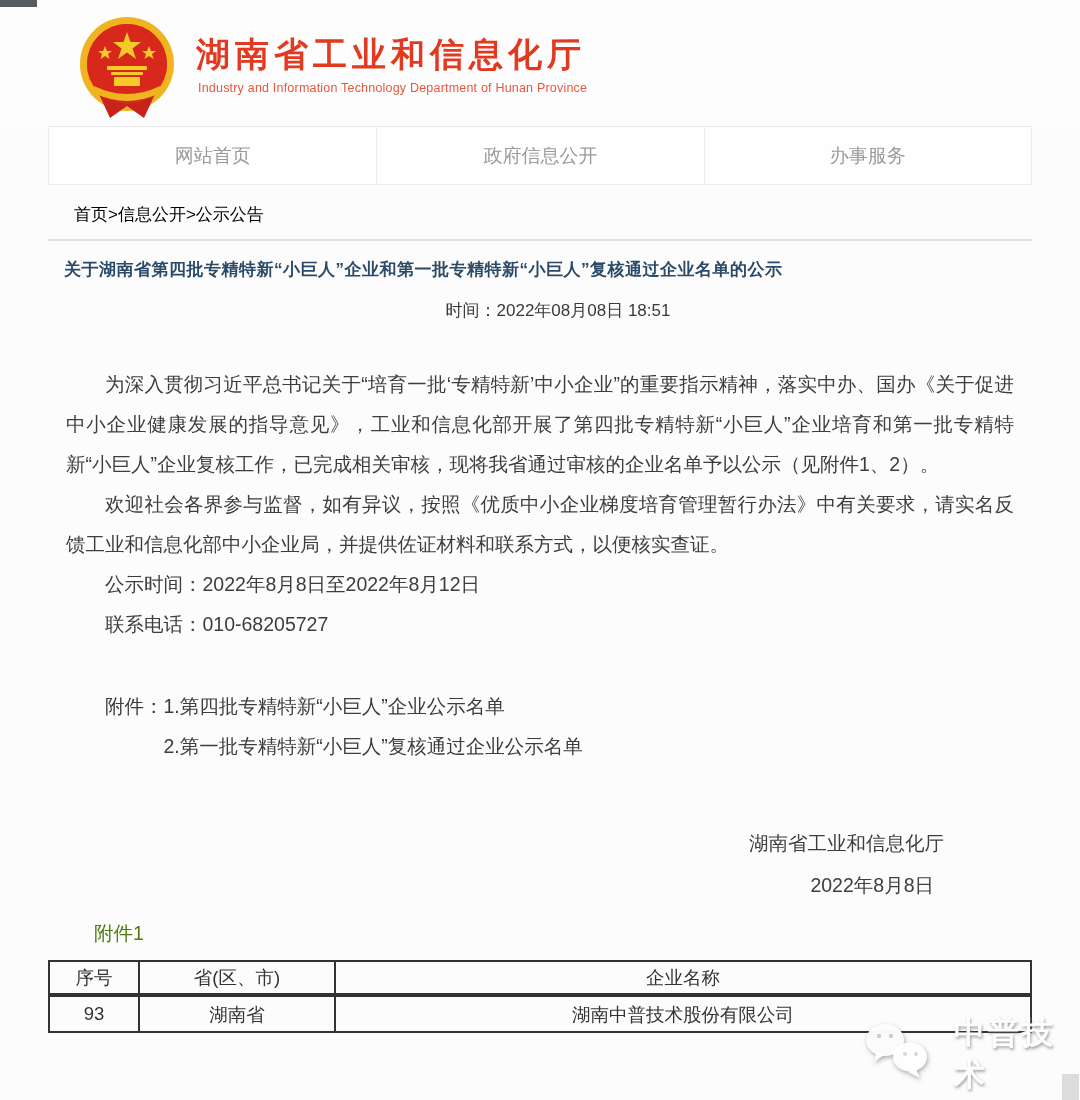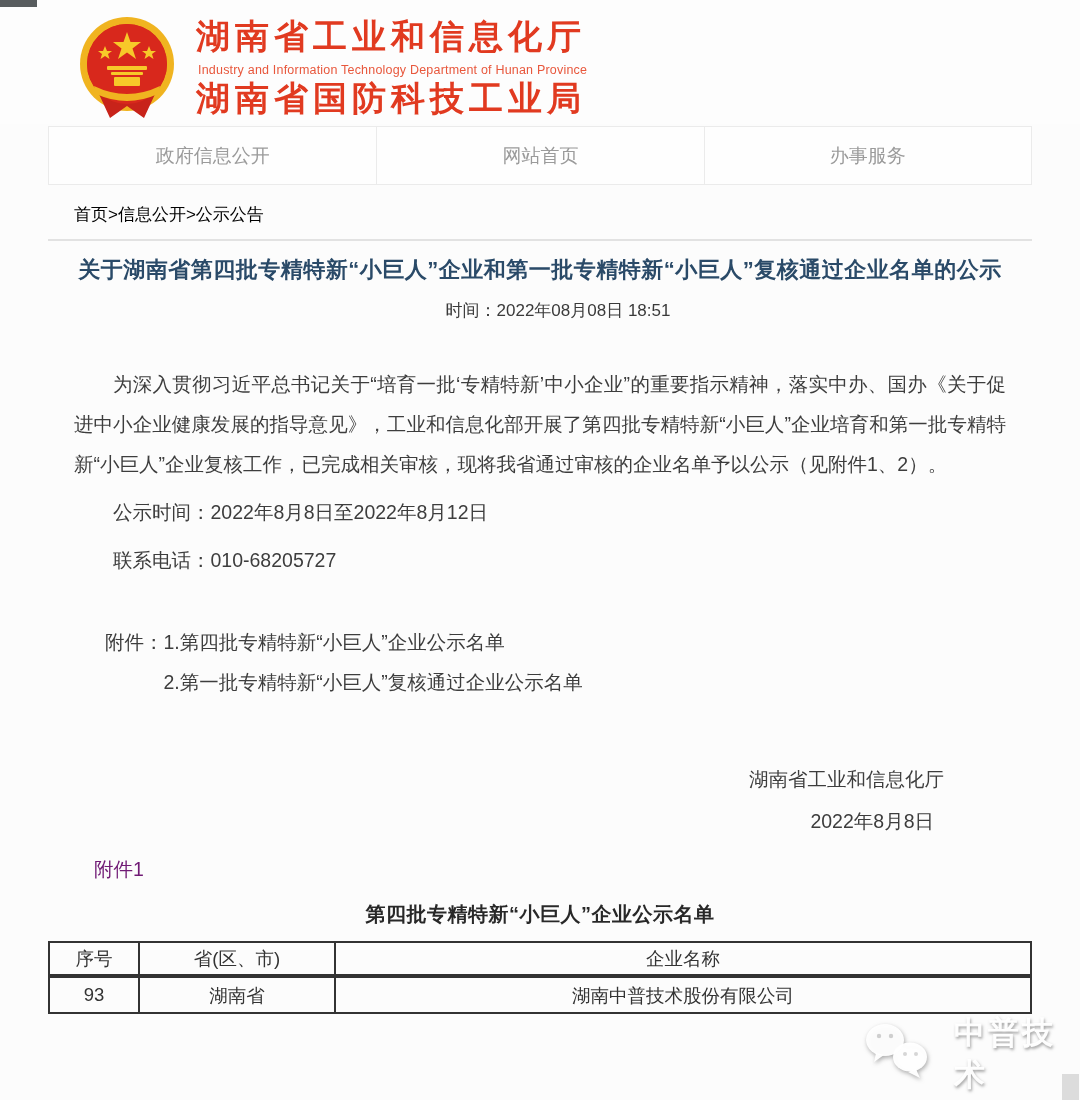--- a/index.html
+++ b/index.html
@@ -28,35 +28,35 @@
   .nav-row { display:grid; }
   .nav-row.r1 { grid-template-columns:repeat(3,1fr); }
   .nav-row.r2 { grid-template-columns:repeat(2,1fr); border-top:1px solid #ebebeb; }
   .nav-cell { height:57px; line-height:57px; text-align:center; font-size:19px; color:#9b9b9b; cursor:pointer; }
   .nav-row .nav-cell + .nav-cell { border-left:1px solid #ebebeb; }
 
   
   .breadcrumb { margin-left:48px; width:984px; padding:18px 0 13px 26px; font-size:17px; color:#000000; border-bottom:2px solid #e2e2e2; cursor:pointer; }
 
   
-  .article-title { margin:14px 64px 0; font-size:22px; font-weight:bold; color:var(--title-navy,#2a4a68); text-align:center; letter-spacing:0.5px; line-height:30px; }
+  .article-title { margin:14px 64px 0; font-size:17px; font-weight:bold; color:var(--title-navy,#2a4a68); letter-spacing:0.5px; line-height:30px; }
   .article-time { margin-top:14px; text-align:center; font-size:17px; color:#3a3a3a;padding-left:36px; }
 
   .body-text { margin:42px 66px 0; font-size:19.5px; line-height:40px; color:#3d3d3d; }
-  .body-text p { margin:8px; text-indent:2em; text-align:justify; }
+  .body-text p { margin:0; text-indent:2em; text-align:justify; }
 
   .attachments { margin-top:42px; }
   .att-line { padding-left:2em; }
   .att-line.indent { padding-left:5em; }
 
   .signature { margin-top:56px; text-align:right; font-size:19.5px; color:#3d3d3d; }
   .signature .sig-org { padding-right:70px; line-height:42px; }
   .signature .sig-date { padding-right:80px; line-height:42px; }
 
-  .annex-label { margin:14px 0 0 94px; font-size:19.5px; color:#701a75; }
+  .annex-label { margin:14px 0 0 94px; font-size:19.5px; color:#4d7c0f; }
   .table-title { margin-top:18px; text-align:center; font-size:20px; font-weight:bold; color:#282828; letter-spacing:0.5px; }
 
   
   .annex-table { border-collapse:collapse; margin:13px 0 0 48px; width:984px; table-layout:fixed; }
   .annex-table th, .annex-table td { border:2px solid #333; font-weight:normal; font-size:18.5px; color:#333; text-align:center; padding:0; }
   .annex-table th { height:34px; border-bottom:4px solid #333; }
   .annex-table td { height:37px; }
   .col-no   { width:90px;margin-top:40px; }
   .col-prov { width:196px; }
   .cell-company { text-align:left; padding-left:4px; }
@@ -84,60 +84,59 @@
       <polygon points="75,32 77,37 82,37 78,40 79.5,45 75,42 70.5,45 72,40 68,37 73,37" fill="#f7c929"></polygon>
       <rect x="33" y="52" width="40" height="4" rx="1" fill="#f7c929"></rect>
       <rect x="37" y="58" width="32" height="3" rx="1" fill="#f7c929"></rect>
       <rect x="40" y="63" width="26" height="9" rx="1" fill="#f7c929"></rect>
       <path d="M20 72 Q53 88 86 72 L84 80 Q53 94 22 80 Z" fill="#f0b420"></path>
     </svg>
   </div>
   <div class="org-block">
     <div class="org-cn">湖南省工业和信息化厅</div>
     <div class="org-en">Industry and Information Technology Department of Hunan Province</div>
-    <div class="org-cn">湖南省国防科技工业局</div>
   </div>
 </header>
 
 <nav class="nav">
   <div class="nav-row r1">
+    <div class="nav-cell">网站首页</div>
     <div class="nav-cell">政府信息公开</div>
-    <div class="nav-cell">网站首页</div>
     <div class="nav-cell">办事服务</div>
   </div>
 </nav>
 
 <div class="breadcrumb">首页&gt;信息公开&gt;公示公告</div>
 
 <main>
   <h1 class="article-title">关于湖南省第四批专精特新“小巨人”企业和第一批专精特新“小巨人”复核通过企业名单的公示</h1>
   <div class="article-time">时间：2022年08月08日 18:51</div>
 
   <div class="body-text">
     <p>为深入贯彻习近平总书记关于“培育一批‘专精特新’中小企业”的重要指示精神，落实中办、国办《关于促进中小企业健康发展的指导意见》，工业和信息化部开展了第四批专精特新“小巨人”企业培育和第一批专精特新“小巨人”企业复核工作，已完成相关审核，现将我省通过审核的企业名单予以公示（见附件1、2）。</p>
+    <p>欢迎社会各界参与监督，如有异议，按照《优质中小企业梯度培育管理暂行办法》中有关要求，请实名反馈工业和信息化部中小企业局，并提供佐证材料和联系方式，以便核实查证。</p>
     <p class="info-line">公示时间：2022年8月8日至2022年8月12日</p>
     <p class="info-line">联系电话：010-68205727</p>
 
     <div class="attachments">
       <div class="att-line">
         <span class="att-label">附件：</span><span>1.第四批专精特新“小巨人”企业公示名单</span>
       </div>
       <div class="att-line indent">
         <span>2.第一批专精特新“小巨人”复核通过企业公示名单</span>
       </div>
     </div>
 
     <div class="signature">
       <div class="sig-org">湖南省工业和信息化厅</div>
       <div class="sig-date">2022年8月8日</div>
     </div>
   </div>
 
   <div class="annex-label">附件1</div>
-  <div class="table-title">第四批专精特新“小巨人”企业公示名单</div>
 
   <table class="annex-table">
     <thead>
       <tr>
         <th class="col-no">序号</th>
         <th class="col-prov">省(区、市)</th>
         <th class="col-name">企业名称</th>
       </tr>
     </thead>
     <tbody>

